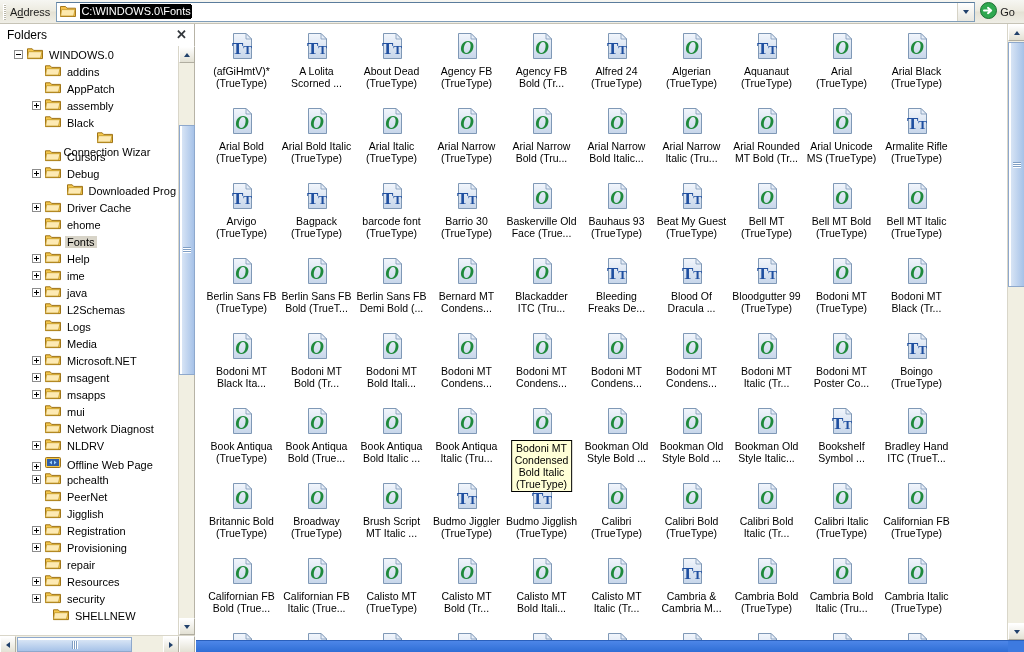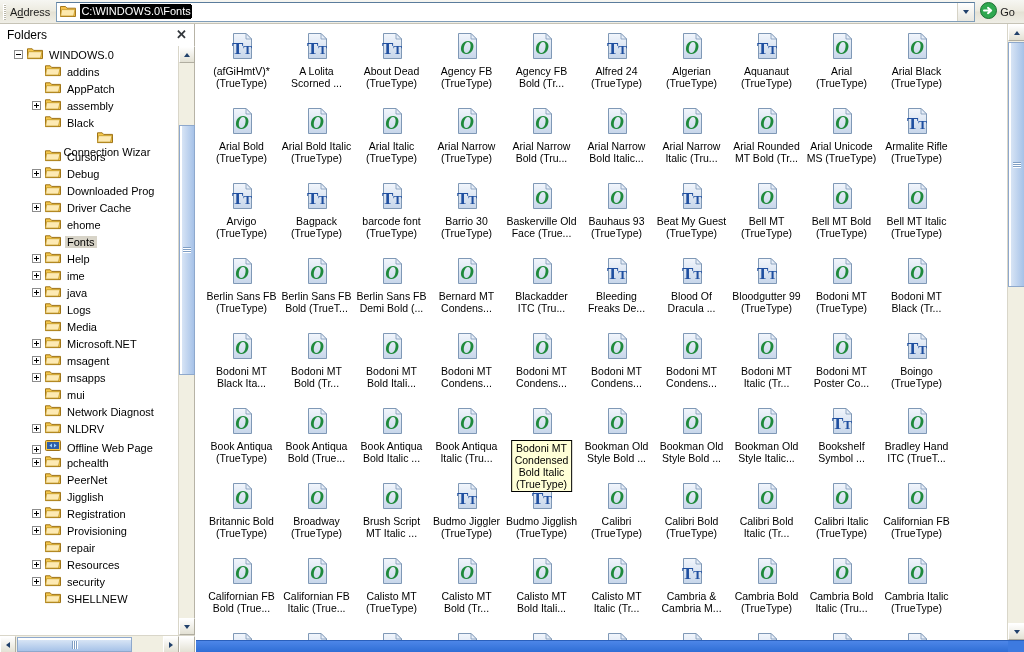--- a/index.html
+++ b/index.html
@@ -289,21 +289,21 @@
           <span class="tree-label">Cursors</span>
         </div>
         <div class="tree-row" style="padding-left: 32px;">
           <span class="tree-expander plus"></span>
           <span class="folder-ico"><svg width="16" height="13" viewBox="0 0 16 13">
               <path d="M0.5 1.8 L5.2 1.8 L6.6 3.4 L15.5 3.4 L15.5 11.6 L0.5 11.6 Z" fill="#f5c84c" stroke="#9e7318" stroke-width="1"></path>
               <path d="M1.5 4.7 L15 4.7 L13.5 11.1 L0.6 11.1 Z" fill="#fdeab4" stroke="#c09522" stroke-width="0.8"></path>
             </svg></span>
           <span class="tree-label">Debug</span>
         </div>
-        <div class="tree-row" style="padding-left: 32px;">
+        <div class="tree-row" style="padding-left: 32px; justify-content: flex-end;">
           <span class="tree-spacer"></span>
           <span class="folder-ico"><svg width="16" height="13" viewBox="0 0 16 13">
               <path d="M0.5 1.8 L5.2 1.8 L6.6 3.4 L15.5 3.4 L15.5 11.6 L0.5 11.6 Z" fill="#f5c84c" stroke="#9e7318" stroke-width="1"></path>
               <path d="M1.5 4.7 L15 4.7 L13.5 11.1 L0.6 11.1 Z" fill="#fdeab4" stroke="#c09522" stroke-width="0.8"></path>
             </svg></span>
           <span class="tree-label">Downloaded Prog</span>
         </div>
         <div class="tree-row" style="padding-left: 32px;">
           <span class="tree-expander plus"></span>
           <span class="folder-ico"><svg width="16" height="13" viewBox="0 0 16 13">
@@ -344,20 +344,28 @@
             </svg></span>
           <span class="tree-label">ime</span>
         </div>
         <div class="tree-row" style="padding-left: 32px;">
           <span class="tree-expander plus"></span>
           <span class="folder-ico"><svg width="16" height="13" viewBox="0 0 16 13">
               <path d="M0.5 1.8 L5.2 1.8 L6.6 3.4 L15.5 3.4 L15.5 11.6 L0.5 11.6 Z" fill="#f5c84c" stroke="#9e7318" stroke-width="1"></path>
               <path d="M1.5 4.7 L15 4.7 L13.5 11.1 L0.6 11.1 Z" fill="#fdeab4" stroke="#c09522" stroke-width="0.8"></path>
             </svg></span>
           <span class="tree-label">java</span>
+        </div>
+        <div class="tree-row" style="padding-left: 32px;">
+          <span class="tree-spacer"></span>
+          <span class="folder-ico"><svg width="16" height="13" viewBox="0 0 16 13">
+              <path d="M0.5 1.8 L5.2 1.8 L6.6 3.4 L15.5 3.4 L15.5 11.6 L0.5 11.6 Z" fill="#f5c84c" stroke="#9e7318" stroke-width="1"></path>
+              <path d="M1.5 4.7 L15 4.7 L13.5 11.1 L0.6 11.1 Z" fill="#fdeab4" stroke="#c09522" stroke-width="0.8"></path>
+            </svg></span>
+          <span class="tree-label">L2Schemas</span>
         </div>
         <div class="tree-row" style="padding-left: 32px;">
           <span class="tree-spacer"></span>
           <span class="folder-ico"><svg width="16" height="13" viewBox="0 0 16 13">
               <path d="M0.5 1.8 L5.2 1.8 L6.6 3.4 L15.5 3.4 L15.5 11.6 L0.5 11.6 Z" fill="#f5c84c" stroke="#9e7318" stroke-width="1"></path>
               <path d="M1.5 4.7 L15 4.7 L13.5 11.1 L0.6 11.1 Z" fill="#fdeab4" stroke="#c09522" stroke-width="0.8"></path>
             </svg></span>
           <span class="tree-label">Logs</span>
         </div>
         <div class="tree-row" style="padding-left: 32px;">
@@ -482,21 +490,21 @@
           <span class="tree-label">Resources</span>
         </div>
         <div class="tree-row" style="padding-left: 32px;">
           <span class="tree-expander plus"></span>
           <span class="folder-ico"><svg width="16" height="13" viewBox="0 0 16 13">
               <path d="M0.5 1.8 L5.2 1.8 L6.6 3.4 L15.5 3.4 L15.5 11.6 L0.5 11.6 Z" fill="#f5c84c" stroke="#9e7318" stroke-width="1"></path>
               <path d="M1.5 4.7 L15 4.7 L13.5 11.1 L0.6 11.1 Z" fill="#fdeab4" stroke="#c09522" stroke-width="0.8"></path>
             </svg></span>
           <span class="tree-label">security</span>
         </div>
-        <div class="tree-row" style="padding-left: 32px;">
+        <div class="tree-row" style="padding-left: 40px;">
           <span class="tree-spacer"></span>
           <span class="folder-ico"><svg width="16" height="13" viewBox="0 0 16 13">
               <path d="M0.5 1.8 L5.2 1.8 L6.6 3.4 L15.5 3.4 L15.5 11.6 L0.5 11.6 Z" fill="#f5c84c" stroke="#9e7318" stroke-width="1"></path>
               <path d="M1.5 4.7 L15 4.7 L13.5 11.1 L0.6 11.1 Z" fill="#fdeab4" stroke="#c09522" stroke-width="0.8"></path>
             </svg></span>
           <span class="tree-label">SHELLNEW</span>
         </div>
       </div>
   </div>
 

